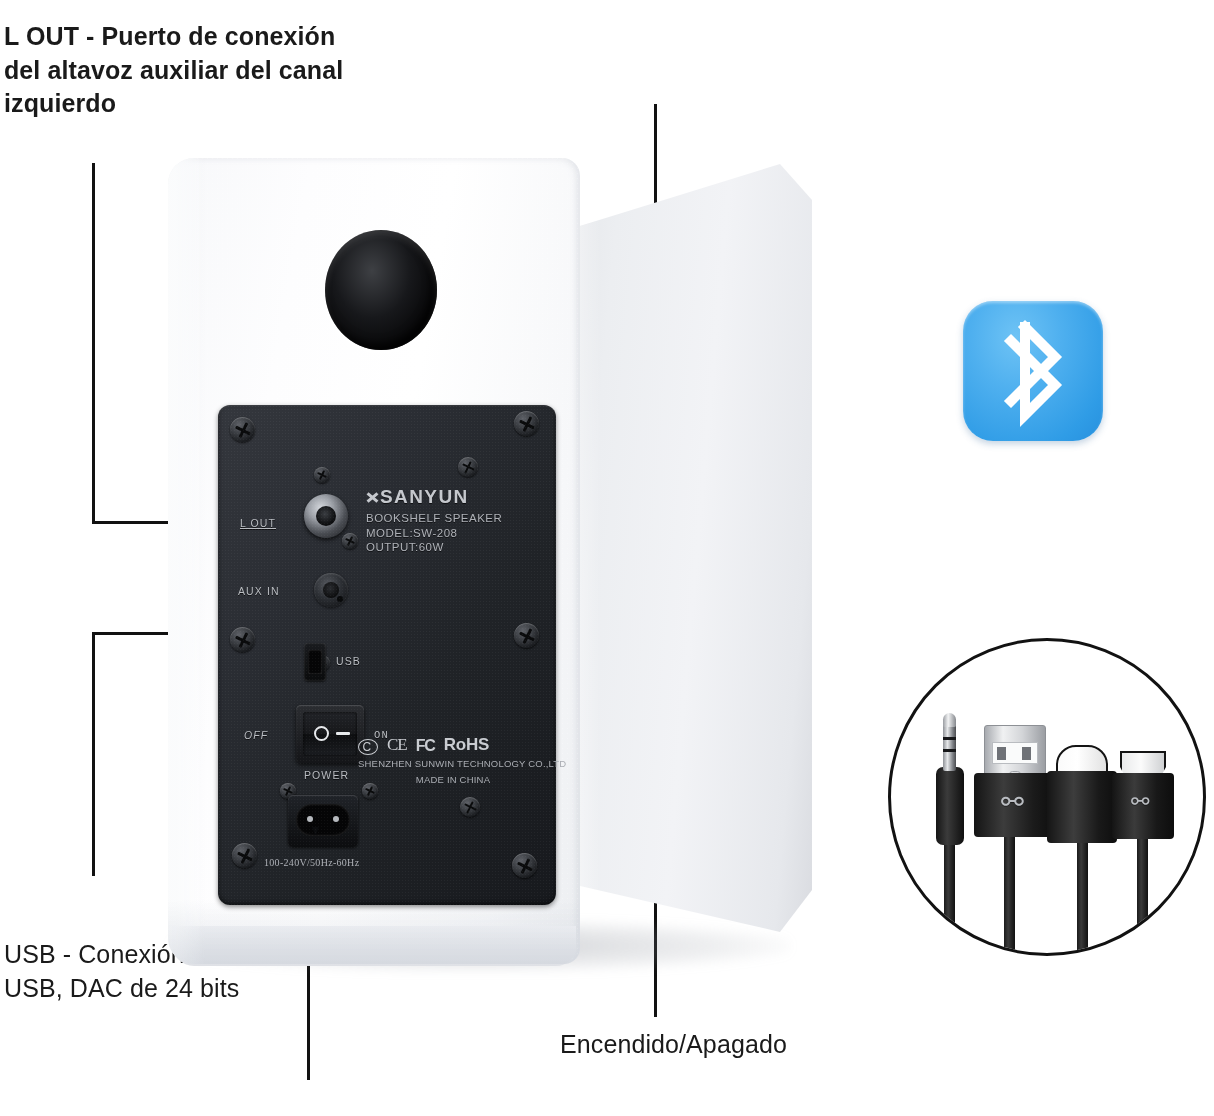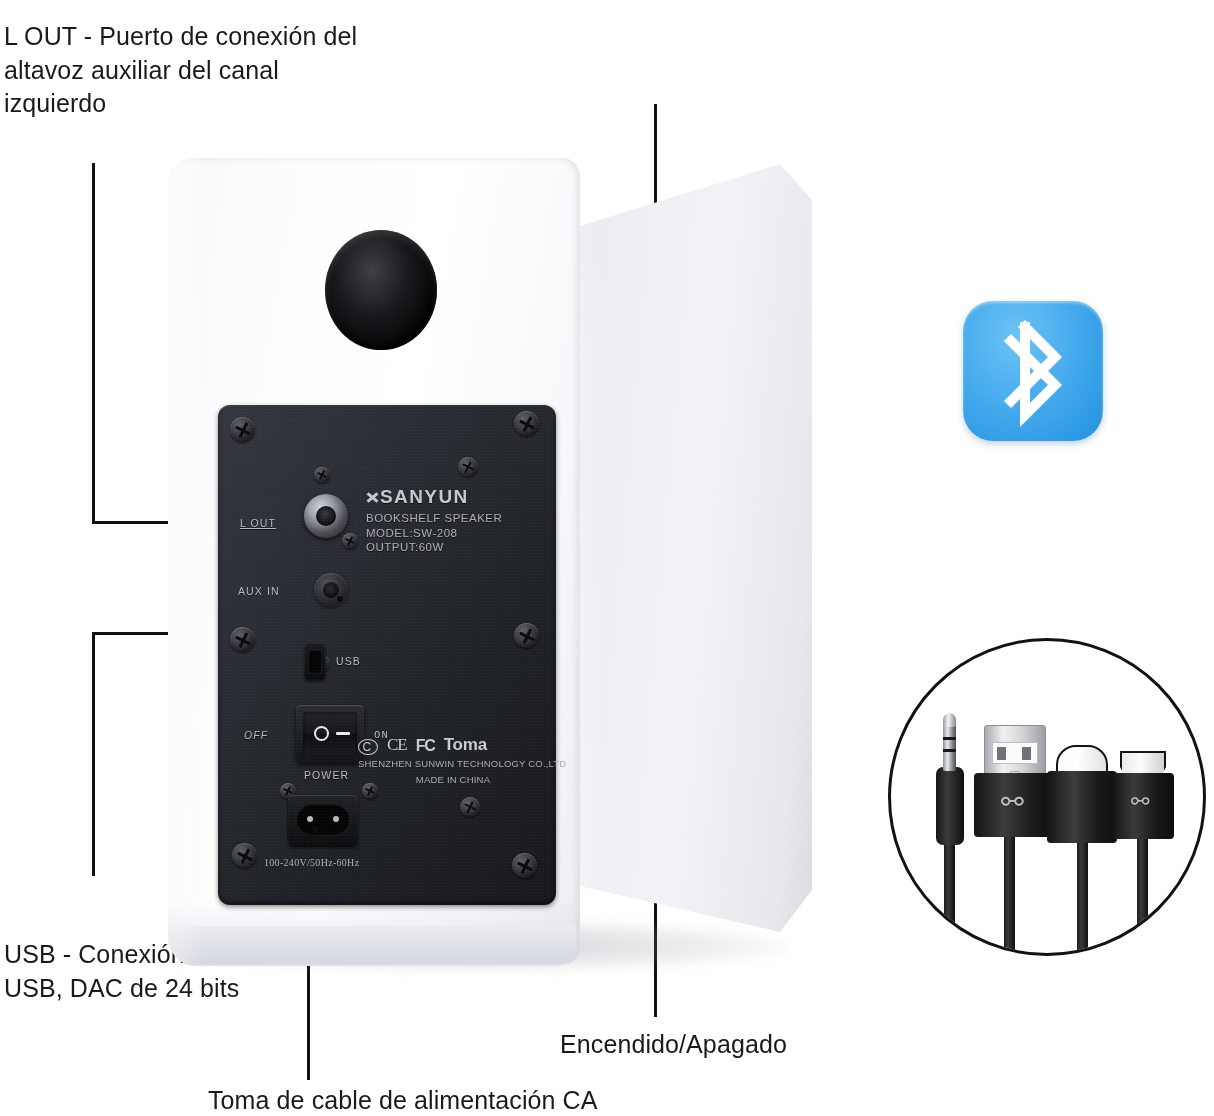--- a/index.html
+++ b/index.html
@@ -4,21 +4,21 @@
 <style>
   html,body{margin:0;padding:0;background:#ffffff;}
   body{width:1214px;height:1116px;position:relative;overflow:hidden;
        font-family:"Liberation Sans","DejaVu Sans",sans-serif;color:#141414;}
 
   .stage{position:absolute;left:0;top:0;width:1214px;height:1116px;}
 
   
   .callout{position:absolute;font-size:25px;line-height:1.34;color:#1a1a1a;
            letter-spacing:.1px;white-space:pre-line;}
-  #callout-lout{left:4px;top:20px;width:360px;}
+  #callout-lout{left:4px;top:20px;width:360px;font-weight:bold;}
   #callout-aux{left:462px;top:2px;width:420px;text-align:center;}
   #callout-usb{left:4px;top:938px;width:310px;}
   #callout-power{left:560px;top:1028px;width:300px;}
   #callout-ac{left:208px;top:1084px;width:420px;}
 
   
   .ln{position:absolute;background:#111;}
   .lnv{width:3px;}
   .lnh{height:3px;}
 
@@ -218,21 +218,20 @@
 
 <div class="stage">
 
   <div class="callout" id="callout-lout">L OUT - Puerto de conexión del altavoz auxiliar del canal izquierdo</div>
 
 
   <div class="callout" id="callout-usb">USB - Conexión de cable USB, DAC de 24 bits</div>
 
   <div class="callout" id="callout-power">Encendido/Apagado</div>
 
-  <div class="callout" id="callout-ac">Toma de cable de alimentación CA</div>
 
   <div class="ln lnv" style="left:92px;top:163px;height:361px;"></div>
   <div class="ln lnh" style="left:92px;top:521px;width:222px;"></div>
 
   <div class="ln lnv" style="left:654px;top:104px;height:390px;"></div>
   <div class="ln lnh" style="left:343px;top:491px;width:314px;"></div>
 
   <div class="ln lnh" style="left:92px;top:632px;width:203px;"></div>
   <div class="ln lnv" style="left:92px;top:632px;height:244px;"></div>
 
@@ -305,21 +304,21 @@
         </div>
       </div>
       <span class="plabel" style="left:156px;top:324px;font-family:Liberation Mono, monospace;">ON</span>
       <span class="plabel" style="left:86px;top:364px;">POWER</span>
 
       <div class="certs">
         <div class="cert-row">
           <span class="cert-ccc"></span>
           <span class="cert-ce">CE</span>
           <span class="cert-fc">FC</span>
-          <span class="cert-rohs">Toma</span>
+          <span class="cert-rohs">RoHS</span>
         </div>
         <div class="cert-sub">SHENZHEN SUNWIN TECHNOLOGY CO.,LTD</div>
         <div class="cert-sub cert-sub2">MADE IN CHINA</div>
       </div>
 
       <div class="ac">
         <div class="ac-hole"></div>
         <div class="ac-notch"></div>
       </div>
       <span class="volt">100-240V/50Hz-60Hz</span>

